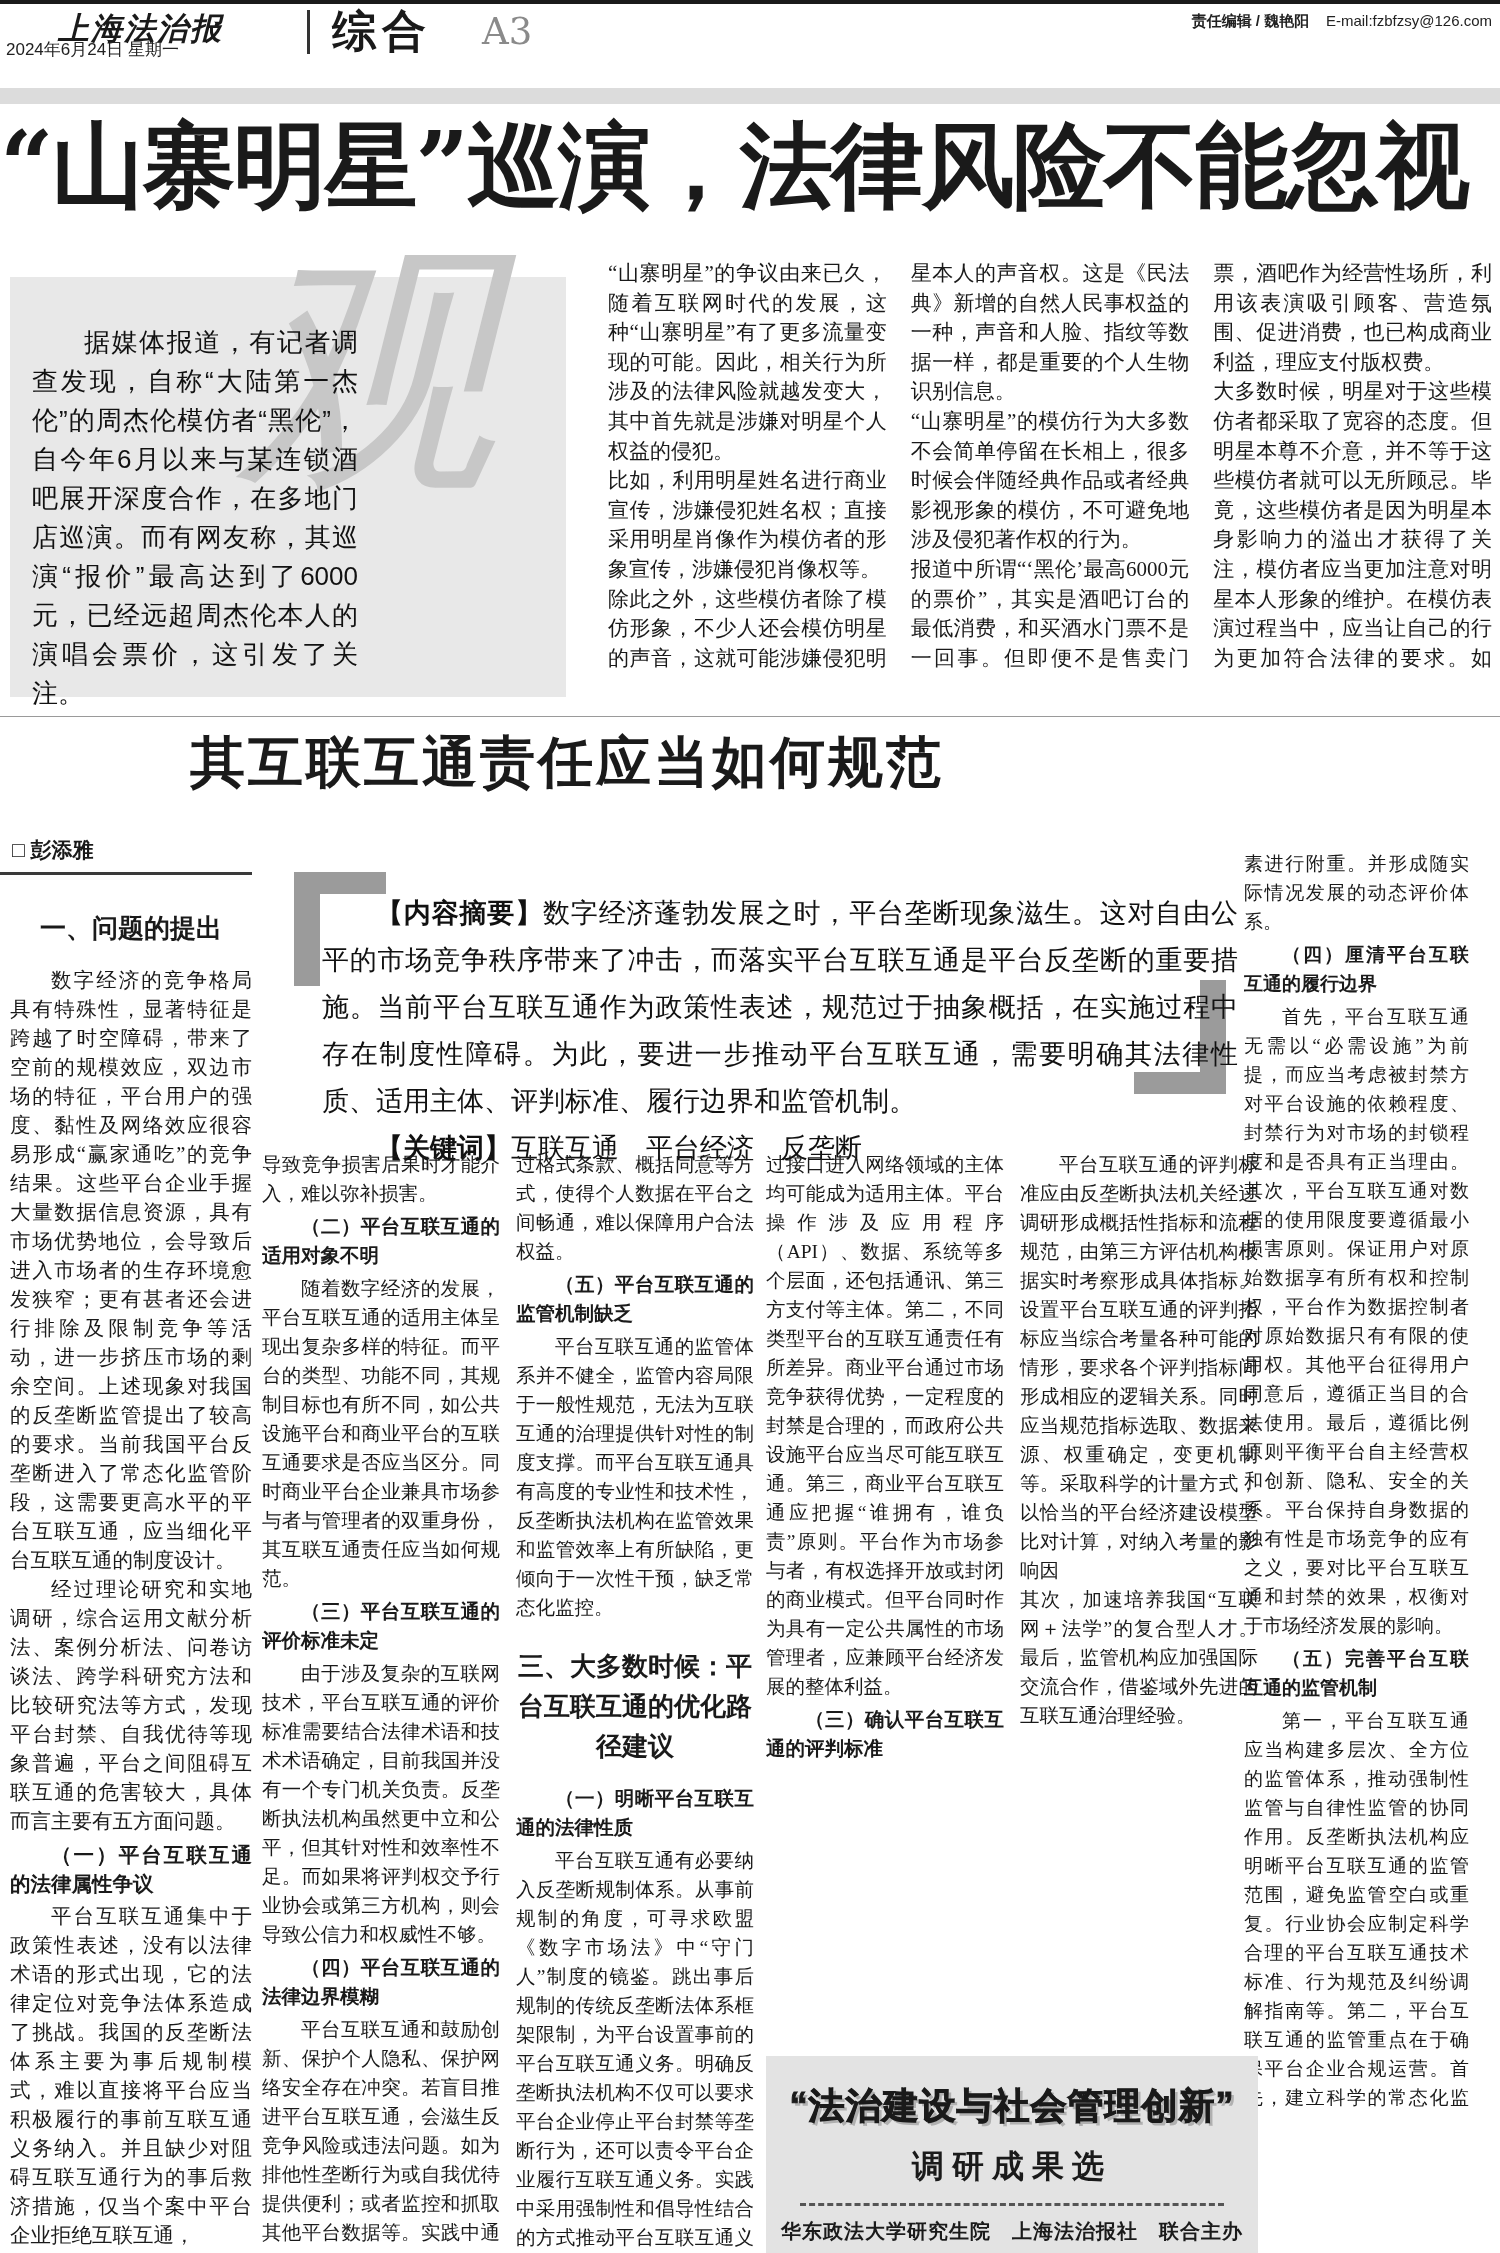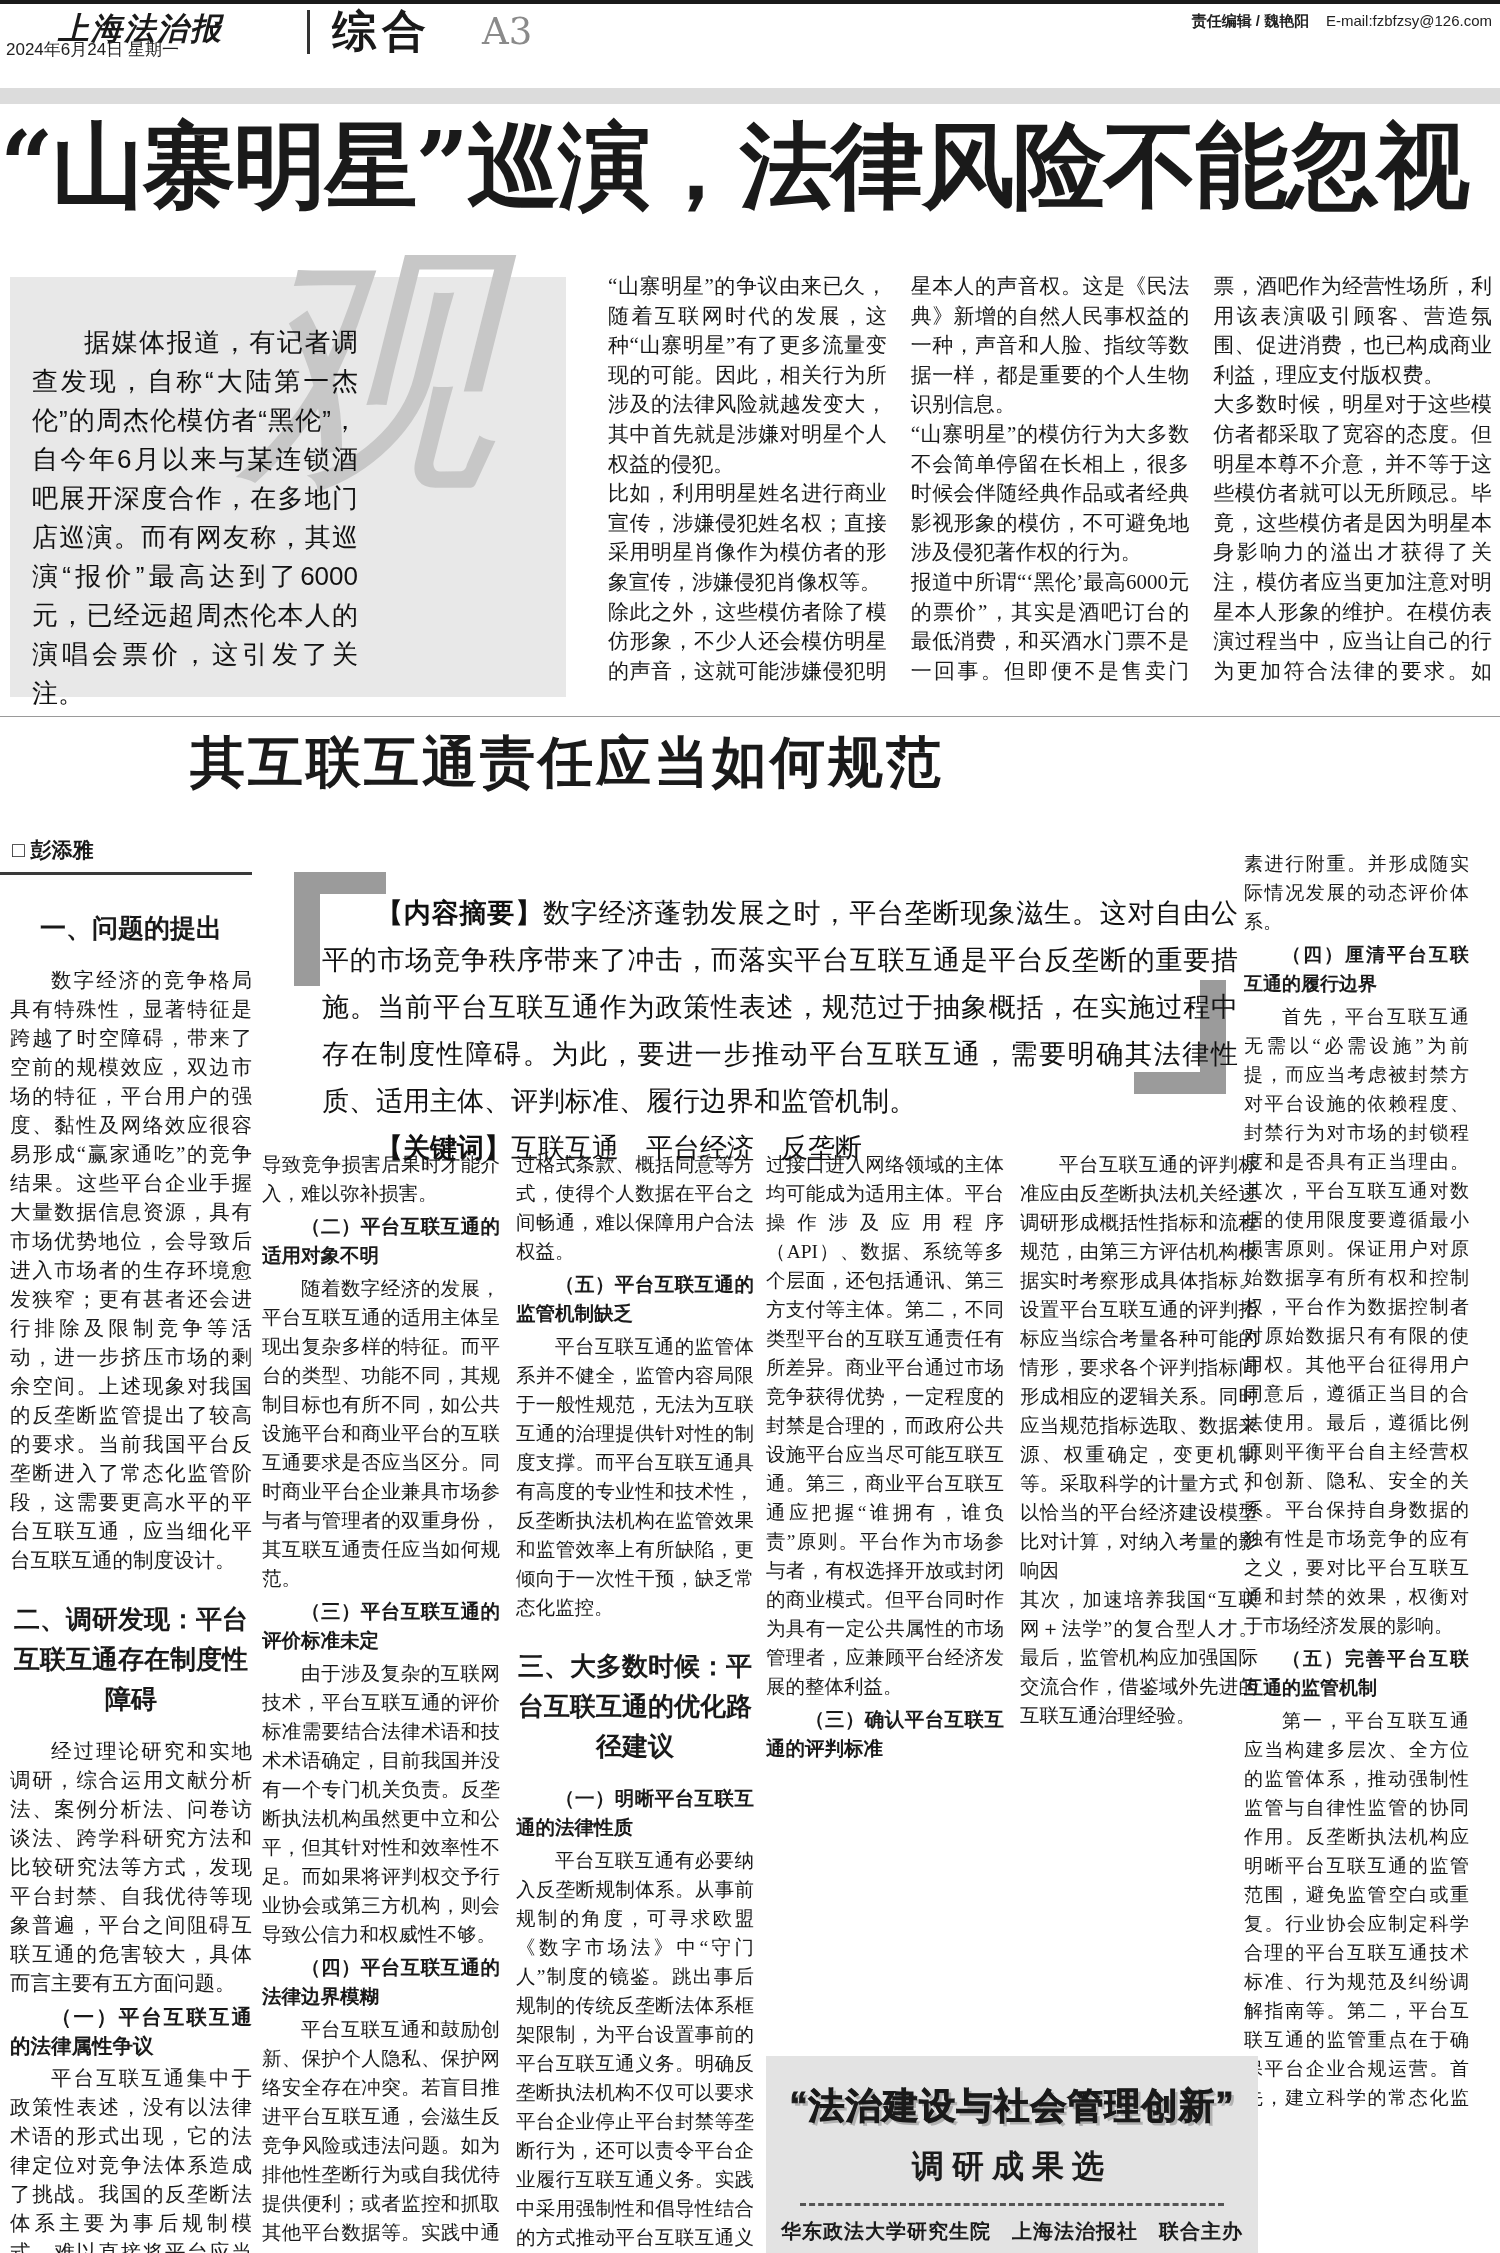--- a/index.html
+++ b/index.html
@@ -39,21 +39,21 @@
     font-family:"Liberation Sans","DejaVu Sans",sans-serif;color:#111;
     z-index:2;
   }
   .watermark{
     position:absolute;left:238px;top:238px;
     font-size:258px;line-height:1;color:#c7c7c7;
     font-family:"DejaVu Serif",serif;font-style:italic;
     z-index:1;pointer-events:none;
   }
   .a1-cols{
-    position:absolute;left:608px;top:268px;width:884px;height:442px;
+    position:absolute;left:608px;top:255px;width:884px;height:442px;
     column-count:3;column-gap:24px;
     font-size:21px;line-height:29.6px;text-align:justify;
     overflow:hidden;
   }
   .a1-cols p{margin:0;}
   .rule-full{position:absolute;left:0;top:712px;width:100%;height:1px;background:#9a9a9a;}
 
   
   .headline2{
     position:absolute;left:190px;top:722px;
@@ -153,21 +153,20 @@
     <div class="qbracket br"></div>
     <div class="abstract-text">
       <p class="ab"><span class="lbl">【内容摘要】</span><span>数字经济蓬勃发展之时，平台垄断现象滋生。这对自由公平的市场竞争秩序带来了冲击，而落实平台互联互通是平台反垄断的重要措施。当前平台互联互通作为政策性表述，规范过于抽象概括，在实施过程中存在制度性障碍。为此，要进一步推动平台互联互通，需要明确其法律性质、适用主体、评判标准、履行边界和监管机制。</span></p>
       <p class="kw"><span class="lbl">【关键词】</span><span>互联互通　平台经济　反垄断</span></p>
     </div>
   </div>
 
   <div class="body-col col1">
       <p class="t-h">一、问题的提出</p>
       <p class="t-p">数字经济的竞争格局具有特殊性，显著特征是跨越了时空障碍，带来了空前的规模效应，双边市场的特征，平台用户的强度、黏性及网络效应很容易形成“赢家通吃”的竞争结果。这些平台企业手握大量数据信息资源，具有市场优势地位，会导致后进入市场者的生存环境愈发狭窄；更有甚者还会进行排除及限制竞争等活动，进一步挤压市场的剩余空间。上述现象对我国的反垄断监管提出了较高的要求。当前我国平台反垄断进入了常态化监管阶段，这需要更高水平的平台互联互通，应当细化平台互联互通的制度设计。</p>
-      <p class="t-h">二、调研发现：平台互联互通存在制度性障碍</p>
       <p class="t-p">经过理论研究和实地调研，综合运用文献分析法、案例分析法、问卷访谈法、跨学科研究方法和比较研究法等方式，发现平台封禁、自我优待等现象普遍，平台之间阻碍互联互通的危害较大，具体而言主要有五方面问题。</p>
       <p class="t-s">（一）平台互联互通的法律属性争议</p>
       <p class="t-p">平台互联互通集中于政策性表述，没有以法律术语的形式出现，它的法律定位对竞争法体系造成了挑战。我国的反垄断法体系主要为事后规制模式，难以直接将平台应当积极履行的事前互联互通义务纳入。并且缺少对阻碍互联互通行为的事后救济措施，仅当个案中平台企业拒绝互联互通，</p>
     </div>
   <div class="body-col col23">
       <p class="t-pc">导致竞争损害后果时才能介入，难以弥补损害。</p>
       <p class="t-s">（二）平台互联互通的适用对象不明</p>
       <p class="t-p">随着数字经济的发展，平台互联互通的适用主体呈现出复杂多样的特征。而平台的类型、功能不同，其规制目标也有所不同，如公共设施平台和商业平台的互联互通要求是否应当区分。同时商业平台企业兼具市场参与者与管理者的双重身份，其互联互通责任应当如何规范。</p>
       <p class="t-s">（三）平台互联互通的评价标准未定</p>
       <p class="t-p">由于涉及复杂的互联网技术，平台互联互通的评价标准需要结合法律术语和技术术语确定，目前我国并没有一个专门机关负责。反垄断执法机构虽然更中立和公平，但其针对性和效率性不足。而如果将评判权交予行业协会或第三方机构，则会导致公信力和权威性不够。</p>

